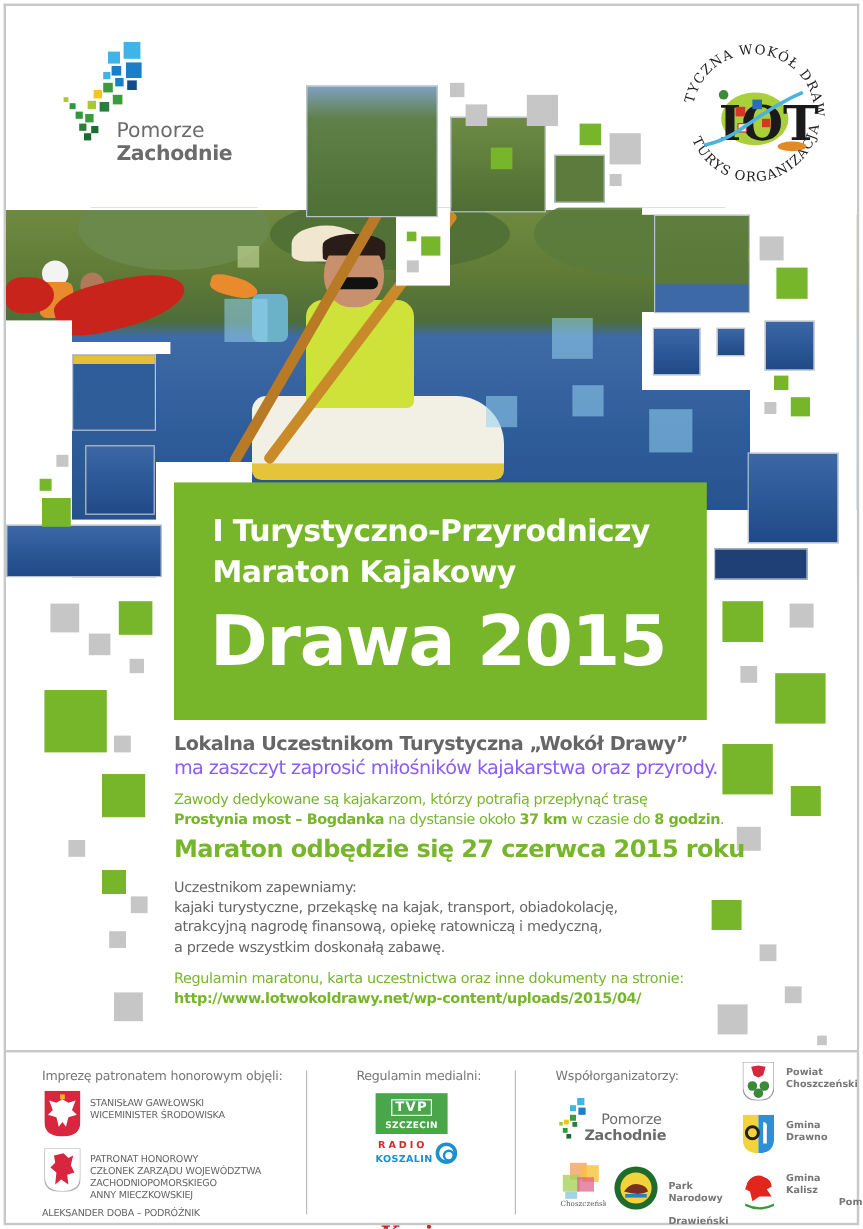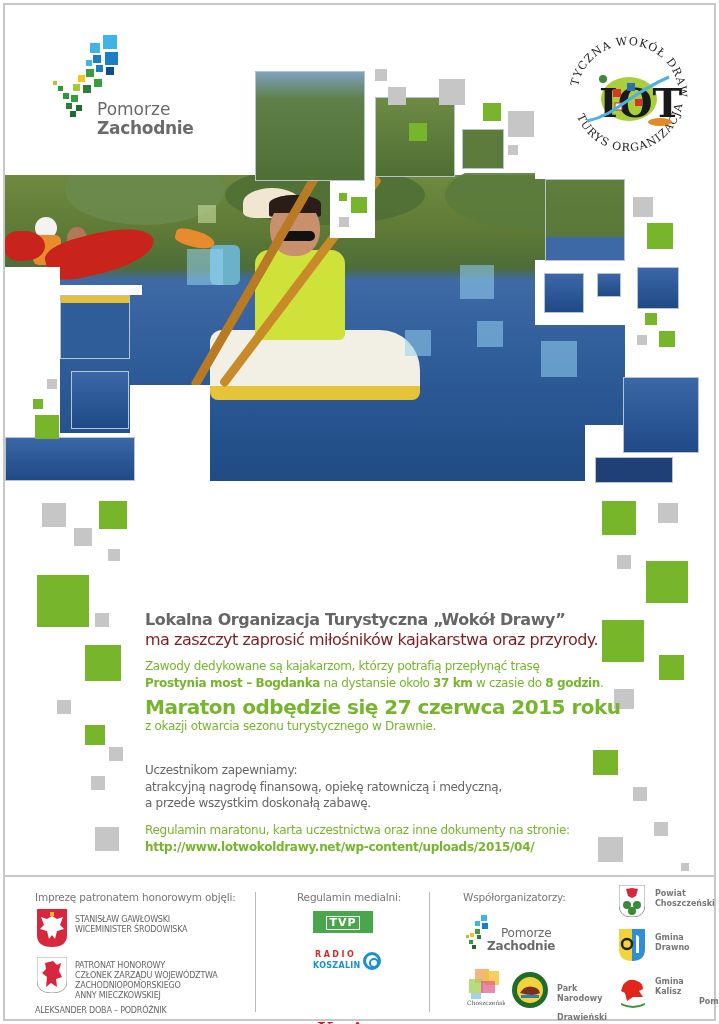--- a/index.html
+++ b/index.html
@@ -44,34 +44,34 @@
 
   
   .title-panel { position: absolute; left: 140px; top: 397px; width: 444px; height: 198px; background: #77b62b; color: #fff; }
   .title-l1 { position: absolute; left: 32px; top: 26px; font-size: 25px; font-weight: bold; letter-spacing: -0.5px; font-family: "DejaVu Sans", sans-serif; }
   .title-l2 { position: absolute; left: 32px; top: 60px; font-size: 25px; font-weight: bold; letter-spacing: -0.5px; font-family: "DejaVu Sans", sans-serif; }
   .title-l3 { position: absolute; left: 30px; top: 98px; font-size: 58px; font-weight: bold; letter-spacing: -1px; font-family: "DejaVu Sans", sans-serif; }
 
   
   .body-text { position: absolute; left: 140px; top: 605px; width: 460px; font-family: "DejaVu Sans", sans-serif; }
   .org-name { font-size: 16px; font-weight: bold; color: #666; letter-spacing: -0.4px; line-height: 20px; white-space: nowrap; }
-  .invite { font-size: 16px; color: #7f1d1d; letter-spacing: -0.5px; line-height: 20px; white-space: nowrap; }
+  .invite { font-size: 16px; color: #8b5cf6; letter-spacing: -0.5px; line-height: 20px; white-space: nowrap; }
   .para-green { margin-top: 8px; font-size: 12px; color: #77b62b; letter-spacing: -0.35px; line-height: 17px; white-space: nowrap; }
   .para-green b { font-weight: bold; }
   .date-line { font-size: 20px; font-weight: bold; color: #77b62b; letter-spacing: -0.5px; line-height: 24px; margin-top: 3px; white-space: nowrap; }
   .occasion { font-size: 12px; color: #77b62b; letter-spacing: -0.3px; line-height: 15px; white-space: nowrap; }
-  .offer { margin-top: 28px; font-size: 12px; color: #666; letter-spacing: -0.3px; line-height: 16.5px; white-space: nowrap; }
+  .offer { margin-top: 12px; font-size: 12px; color: #666; letter-spacing: -0.3px; line-height: 16.5px; white-space: nowrap; }
   .docs { margin-top: 10px; font-size: 12px; color: #77b62b; letter-spacing: -0.3px; line-height: 17px; white-space: nowrap; }
   .docs a { color: #77b62b; font-weight: bold; text-decoration: none; }
   .ft-title { position: absolute; font-size: 10.5px; color: #777; white-space: nowrap; letter-spacing: -0.2px; }
   .ft-small { position: absolute; font-size: 8px; color: #666; line-height: 10px; white-space: nowrap; letter-spacing: -0.2px; }
   .ft-bold { position: absolute; font-size: 8px; font-weight: bold; color: #777; line-height: 10px; white-space: nowrap; }
   .ft-divider { position: absolute; top: 15px; width: 1px; height: 120px; background: #bbb; }
   .crest { position: absolute; }
-  .tvp { position: absolute; left: 308px; top: 34px; width: 60px; height: 22px; background: #4aa64a; color: #fff; font-weight: bold; text-align: center; }
+  .tvp { position: absolute; left: 308px; top: 34px; width: 60px; height: 34px; background: #4aa64a; color: #fff; font-weight: bold; text-align: center; }
   .tvp .tvp-top { display: inline-block; margin-top: 3px; font-size: 11px; letter-spacing: 1px; border: 1px solid #fff; padding: 0 2px; line-height: 12px; }
   .tvp .tvp-bottom { display: block; font-size: 7.5px; margin-top: 3px; letter-spacing: .3px; }
   .radio { position: absolute; left: 308px; top: 73px; width: 70px; height: 24px; }
   .radio .r1 { position: absolute; left: 2px; top: 0; font-size: 8px; font-weight: bold; color: #d42a2a; letter-spacing: 2.5px; }
   .radio .r2 { position: absolute; left: 0; top: 11px; font-size: 8px; font-weight: bold; color: #1a8fd1; letter-spacing: .3px; }
   .radio .swirl { position: absolute; left: 50px; top: 2px; width: 18px; height: 18px; border: 3px solid #1a8fd1; border-radius: 50%; }
   .radio .swirl::after { content: ""; position: absolute; left: 3px; top: 3px; width: 6px; height: 6px; border: 2px solid #1a8fd1; border-radius: 50%; }
   .kurier { position: absolute; left: 312px; top: 100px; width: 54px; margin-top: 42px; }
   .kurier .k1 { display: block; font-family: "DejaVu Serif", serif; font-weight: bold; font-size: 19px; color: #d52020; letter-spacing: -1px; line-height: 20px; }
   .kurier .k2 { display: block; background: #111; color: #fff; font-family: "DejaVu Serif", serif; font-size: 8.5px; text-align: center; line-height: 11px; }
@@ -223,32 +223,37 @@
     <text x="42" y="92" font-family="DejaVu Serif, serif" font-size="40" font-weight="bold" fill="#1a1a1a">IOT</text>
     <rect x="56" y="64" width="8" height="8" fill="#d8352a"></rect>
     <rect x="70" y="58" width="8" height="8" fill="#2a6fb5"></rect>
     <rect x="78" y="74" width="7" height="7" fill="#d8352a"></rect>
     <rect x="58" y="78" width="7" height="7" fill="#f0f0f0" stroke="#c33" stroke-width="1"></rect>
     <path d="M 30 96 C 60 90, 70 70, 112 52" stroke="#4cb2e0" stroke-width="3" fill="none"></path>
     <ellipse cx="103" cy="97" rx="12" ry="4" fill="#e08a2a"></ellipse>
     <circle cx="46" cy="54" r="4" fill="#3c8a3a"></circle>
   </svg>
 
+  <div class="title-panel">
+    <div class="title-l1">I Turystyczno-Przyrodniczy</div>
+    <div class="title-l2">Maraton Kajakowy</div>
+    <div class="title-l3">Drawa 2015</div>
+  </div>
 
   <div class="body-text">
-    <div class="org-name">Lokalna Organizacja Turystyczna „Wokół Drawy”</div>
+    <div class="org-name">Lokalna Uczestnikom Turystyczna „Wokół Drawy”</div>
     <div class="invite">ma zaszczyt zaprosić miłośników kajakarstwa oraz przyrody.</div>
     <div class="para-green">
       <div>Zawody dedykowane są kajakarzom, którzy potrafią przepłynąć trasę</div>
       <div><b>Prostynia most – Bogdanka</b><span> na dystansie około </span><b>37 km</b><span> w czasie do </span><b>8 godzin</b><span>.</span></div>
     </div>
     <div class="date-line">Maraton odbędzie się 27 czerwca 2015 roku</div>
-    <div class="occasion">z okazji otwarcia sezonu turystycznego w Drawnie.</div>
     <div class="offer">
       <div>Uczestnikom zapewniamy:</div>
+      <div>kajaki turystyczne, przekąskę na kajak, transport, obiadokolację,</div>
       <div>atrakcyjną nagrodę finansową, opiekę ratowniczą i medyczną,</div>
       <div>a przede wszystkim doskonałą zabawę.</div>
     </div>
     <div class="docs">
       <div>Regulamin maratonu, karta uczestnictwa oraz inne dokumenty na stronie:</div>
       <a>http://www.lotwokoldrawy.net/wp-content/uploads/2015/04/</a>
     </div>
   </div>
 </div>
 

